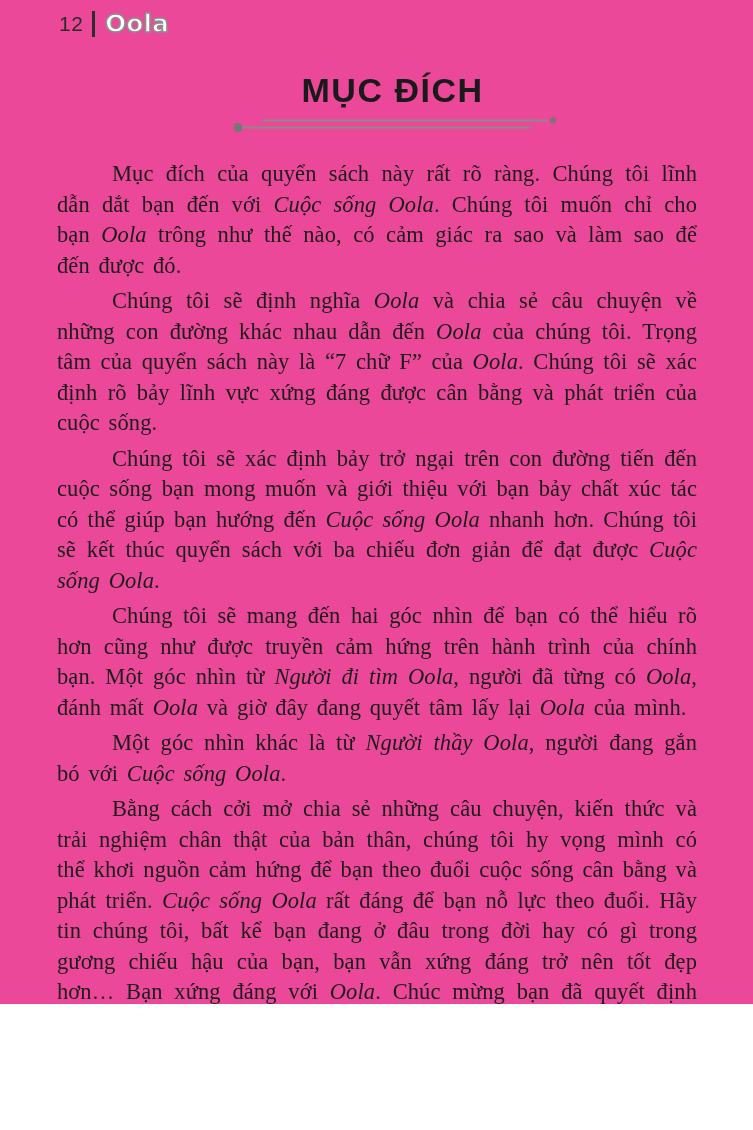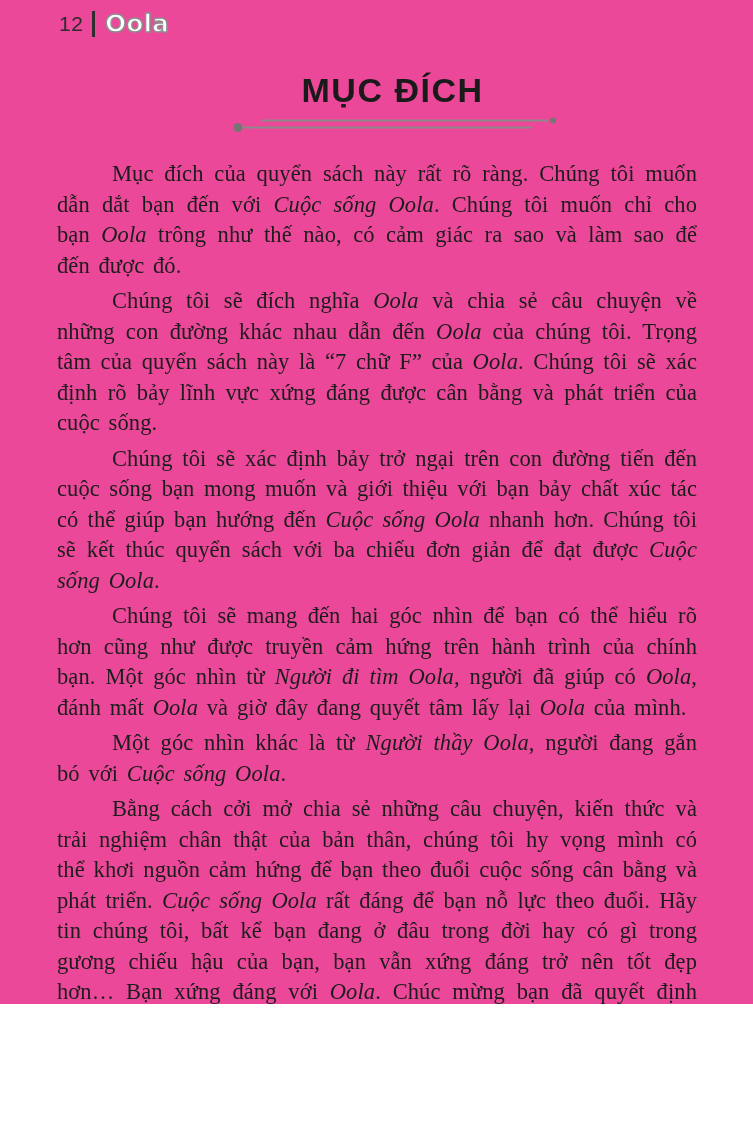--- a/index.html
+++ b/index.html
@@ -94,21 +94,21 @@
   <h1 class="chapter-title">MỤC ĐÍCH</h1>
 
   <svg class="title-divider" width="380" height="22" viewBox="0 0 380 22">
     <line x1="58" y1="7.5" x2="345" y2="7.5" stroke-width="2" stroke="#8a8a8a"></line>
     <circle cx="350" cy="7.5" r="3" fill="#767676"></circle>
     <circle cx="35" cy="14.5" r="4.5" fill="#767676"></circle>
     <line x1="39" y1="14.5" x2="328" y2="14.5" stroke-width="2" stroke="#8a8a8a"></line>
   </svg>
 
   <main class="body-text">
-      <p><span>Mục đích của quyển sách này rất rõ ràng. Chúng tôi muốn dẫn dắt bạn đến với </span><em>Cuộc sống Oola</em><span>. Chúng tôi muốn chỉ cho bạn </span><em>Oola</em><span> trông như thế nào, có cảm giác ra sao và làm sao để đến được đó.</span></p>
-      <p><span>Chúng tôi sẽ đích nghĩa </span><em>Oola</em><span> và chia sẻ câu chuyện về những con đường khác nhau dẫn đến </span><em>Oola</em><span> của chúng tôi. Trọng tâm của quyển sách này là “7 chữ F” của </span><em>Oola</em><span>. Chúng tôi sẽ xác định rõ bảy lĩnh vực xứng đáng được cân bằng và phát triển của cuộc sống.</span></p>
+      <p><span>Mục đích của quyển sách này rất rõ ràng. Chúng tôi lĩnh dẫn dắt bạn đến với </span><em>Cuộc sống Oola</em><span>. Chúng tôi muốn chỉ cho bạn </span><em>Oola</em><span> trông như thế nào, có cảm giác ra sao và làm sao để đến được đó.</span></p>
+      <p><span>Chúng tôi sẽ định nghĩa </span><em>Oola</em><span> và chia sẻ câu chuyện về những con đường khác nhau dẫn đến </span><em>Oola</em><span> của chúng tôi. Trọng tâm của quyển sách này là “7 chữ F” của </span><em>Oola</em><span>. Chúng tôi sẽ xác định rõ bảy lĩnh vực xứng đáng được cân bằng và phát triển của cuộc sống.</span></p>
       <p><span>Chúng tôi sẽ xác định bảy trở ngại trên con đường tiến đến cuộc sống bạn mong muốn và giới thiệu với bạn bảy chất xúc tác có thể giúp bạn hướng đến </span><em>Cuộc sống Oola</em><span> nhanh hơn. Chúng tôi sẽ kết thúc quyển sách với ba chiếu đơn giản để đạt được </span><em>Cuộc sống Oola</em><span>.</span></p>
-      <p><span>Chúng tôi sẽ mang đến hai góc nhìn để bạn có thể hiểu rõ hơn cũng như được truyền cảm hứng trên hành trình của chính bạn. Một góc nhìn từ </span><em>Người đi tìm Oola</em><span>, người đã giúp có </span><em>Oola</em><span>, đánh mất </span><em>Oola</em><span> và giờ đây đang quyết tâm lấy lại </span><em>Oola</em><span> của mình.</span></p>
+      <p><span>Chúng tôi sẽ mang đến hai góc nhìn để bạn có thể hiểu rõ hơn cũng như được truyền cảm hứng trên hành trình của chính bạn. Một góc nhìn từ </span><em>Người đi tìm Oola</em><span>, người đã từng có </span><em>Oola</em><span>, đánh mất </span><em>Oola</em><span> và giờ đây đang quyết tâm lấy lại </span><em>Oola</em><span> của mình.</span></p>
       <p><span>Một góc nhìn khác là từ </span><em>Người thầy Oola</em><span>, người đang gắn bó với </span><em>Cuộc sống Oola</em><span>.</span></p>
       <p><span>Bằng cách cởi mở chia sẻ những câu chuyện, kiến thức và trải nghiệm chân thật của bản thân, chúng tôi hy vọng mình có thể khơi nguồn cảm hứng để bạn theo đuổi cuộc sống cân bằng và phát triển. </span><em>Cuộc sống Oola</em><span> rất đáng để bạn nỗ lực theo đuổi. Hãy tin chúng tôi, bất kể bạn đang ở đâu trong đời hay có gì trong gương chiếu hậu của bạn, bạn vẫn xứng đáng trở nên tốt đẹp hơn… Bạn xứng đáng với </span><em>Oola</em><span>. Chúc mừng bạn đã quyết định theo đuổi mục tiêu khôn ngoan này.</span></p>
     </main>
 
 </div>
 
 </body></html>

